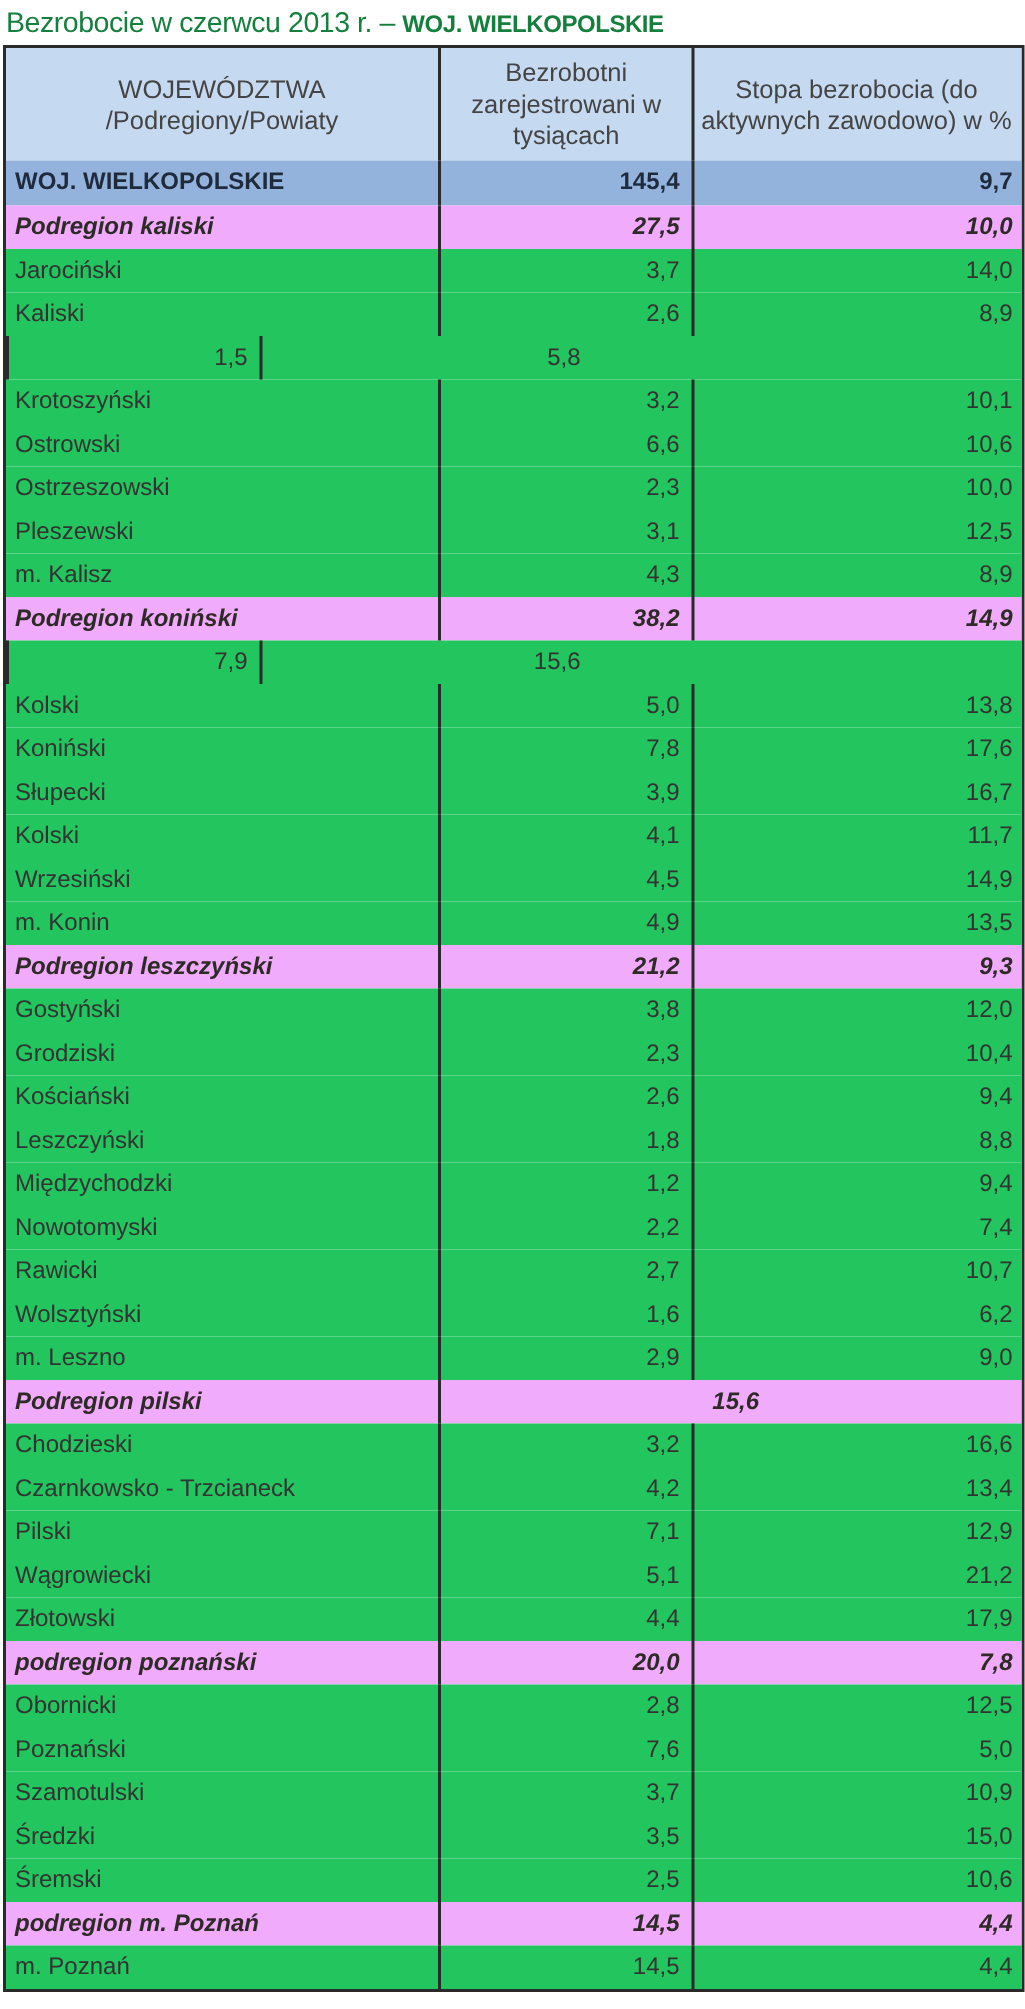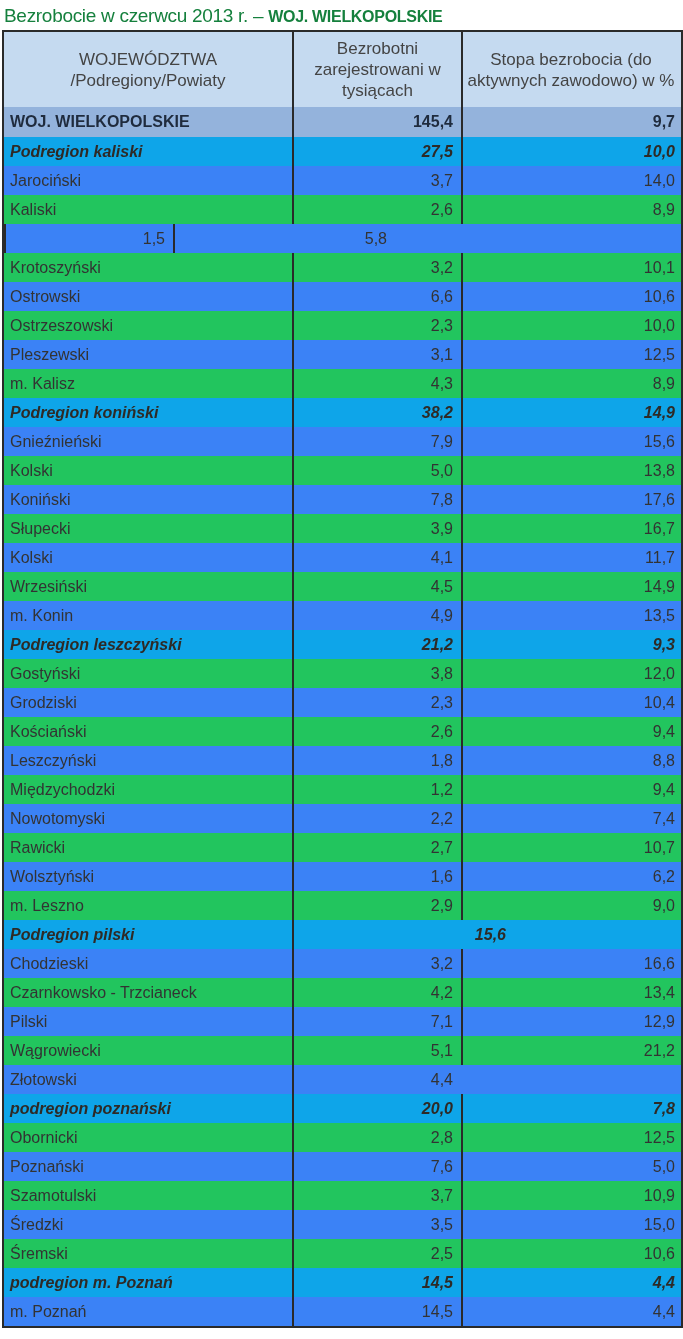--- a/index.html
+++ b/index.html
@@ -9,23 +9,23 @@
   .tbl { position:absolute; left:2px; top:30px; width:677px; border:2px solid #2a2a2a; border-top:2px solid #2a2a2a; }
   .row { display:flex; height:29px; }
   .cell { box-sizing:border-box; display:flex; align-items:center; font-size:16px; color:#333; white-space:nowrap; overflow:hidden; }
   .c1 { width:288px; padding-left:6px; }
   .c2 { width:169px; justify-content:flex-end; padding-right:8px; border-left:2px solid #2a2a2a; }
   .c3 { width:218px; justify-content:flex-end; padding-right:4px; border-left:2px solid #2a2a2a; }
   .hdr { height:75px; background:#c5daf0; }
   .hdr .cell { justify-content:center; text-align:center; padding:0; line-height:21px; font-size:17px; color:#444; white-space:normal; }
   .total { height:30px; background:#94b3dc; }
   .total .cell { font-weight:bold; color:#1f2b3d; font-size:16px; }
-  .sub { background:#0ea5e9; }
+  .sub { background:#f0abfc; }
   .sub .cell { font-weight:bold; font-style:italic; color:#2e2a26; }
-  .odd { background:#3b82f6; }
+  .odd { background:#22c55e; }
   .even { background:#22c55e; }
 </style>
 </head>
 <body>
 
 <div class="title">
   <span>Bezrobocie w czerwcu 2013 r. – </span><span class="bold">WOJ. WIELKOPOLSKIE</span>
 </div>
 
 <div class="tbl">
@@ -83,21 +83,20 @@
         <div class="cell c1">m. Kalisz</div>
         <div class="cell c2">4,3</div>
         <div class="cell c3">8,9</div>
       </div>
       <div class="row sub">
         <div class="cell c1">Podregion koniński</div>
         <div class="cell c2">38,2</div>
         <div class="cell c3">14,9</div>
       </div>
       <div class="row odd">
-        <div class="cell c1">Gnieźnieński</div>
         <div class="cell c2">7,9</div>
         <div class="cell c3">15,6</div>
       </div>
       <div class="row even">
         <div class="cell c1">Kolski</div>
         <div class="cell c2">5,0</div>
         <div class="cell c3">13,8</div>
       </div>
       <div class="row odd">
         <div class="cell c1">Koniński</div>
@@ -194,20 +193,21 @@
         <div class="cell c3">12,9</div>
       </div>
       <div class="row even">
         <div class="cell c1">Wągrowiecki</div>
         <div class="cell c2">5,1</div>
         <div class="cell c3">21,2</div>
       </div>
       <div class="row odd">
         <div class="cell c1">Złotowski</div>
         <div class="cell c2">4,4</div>
+        <div class="cell c3">17,9</div>
       </div>
       <div class="row sub">
         <div class="cell c1">podregion poznański</div>
         <div class="cell c2">20,0</div>
         <div class="cell c3">7,8</div>
       </div>
       <div class="row even">
         <div class="cell c1">Obornicki</div>
         <div class="cell c2">2,8</div>
         <div class="cell c3">12,5</div>

